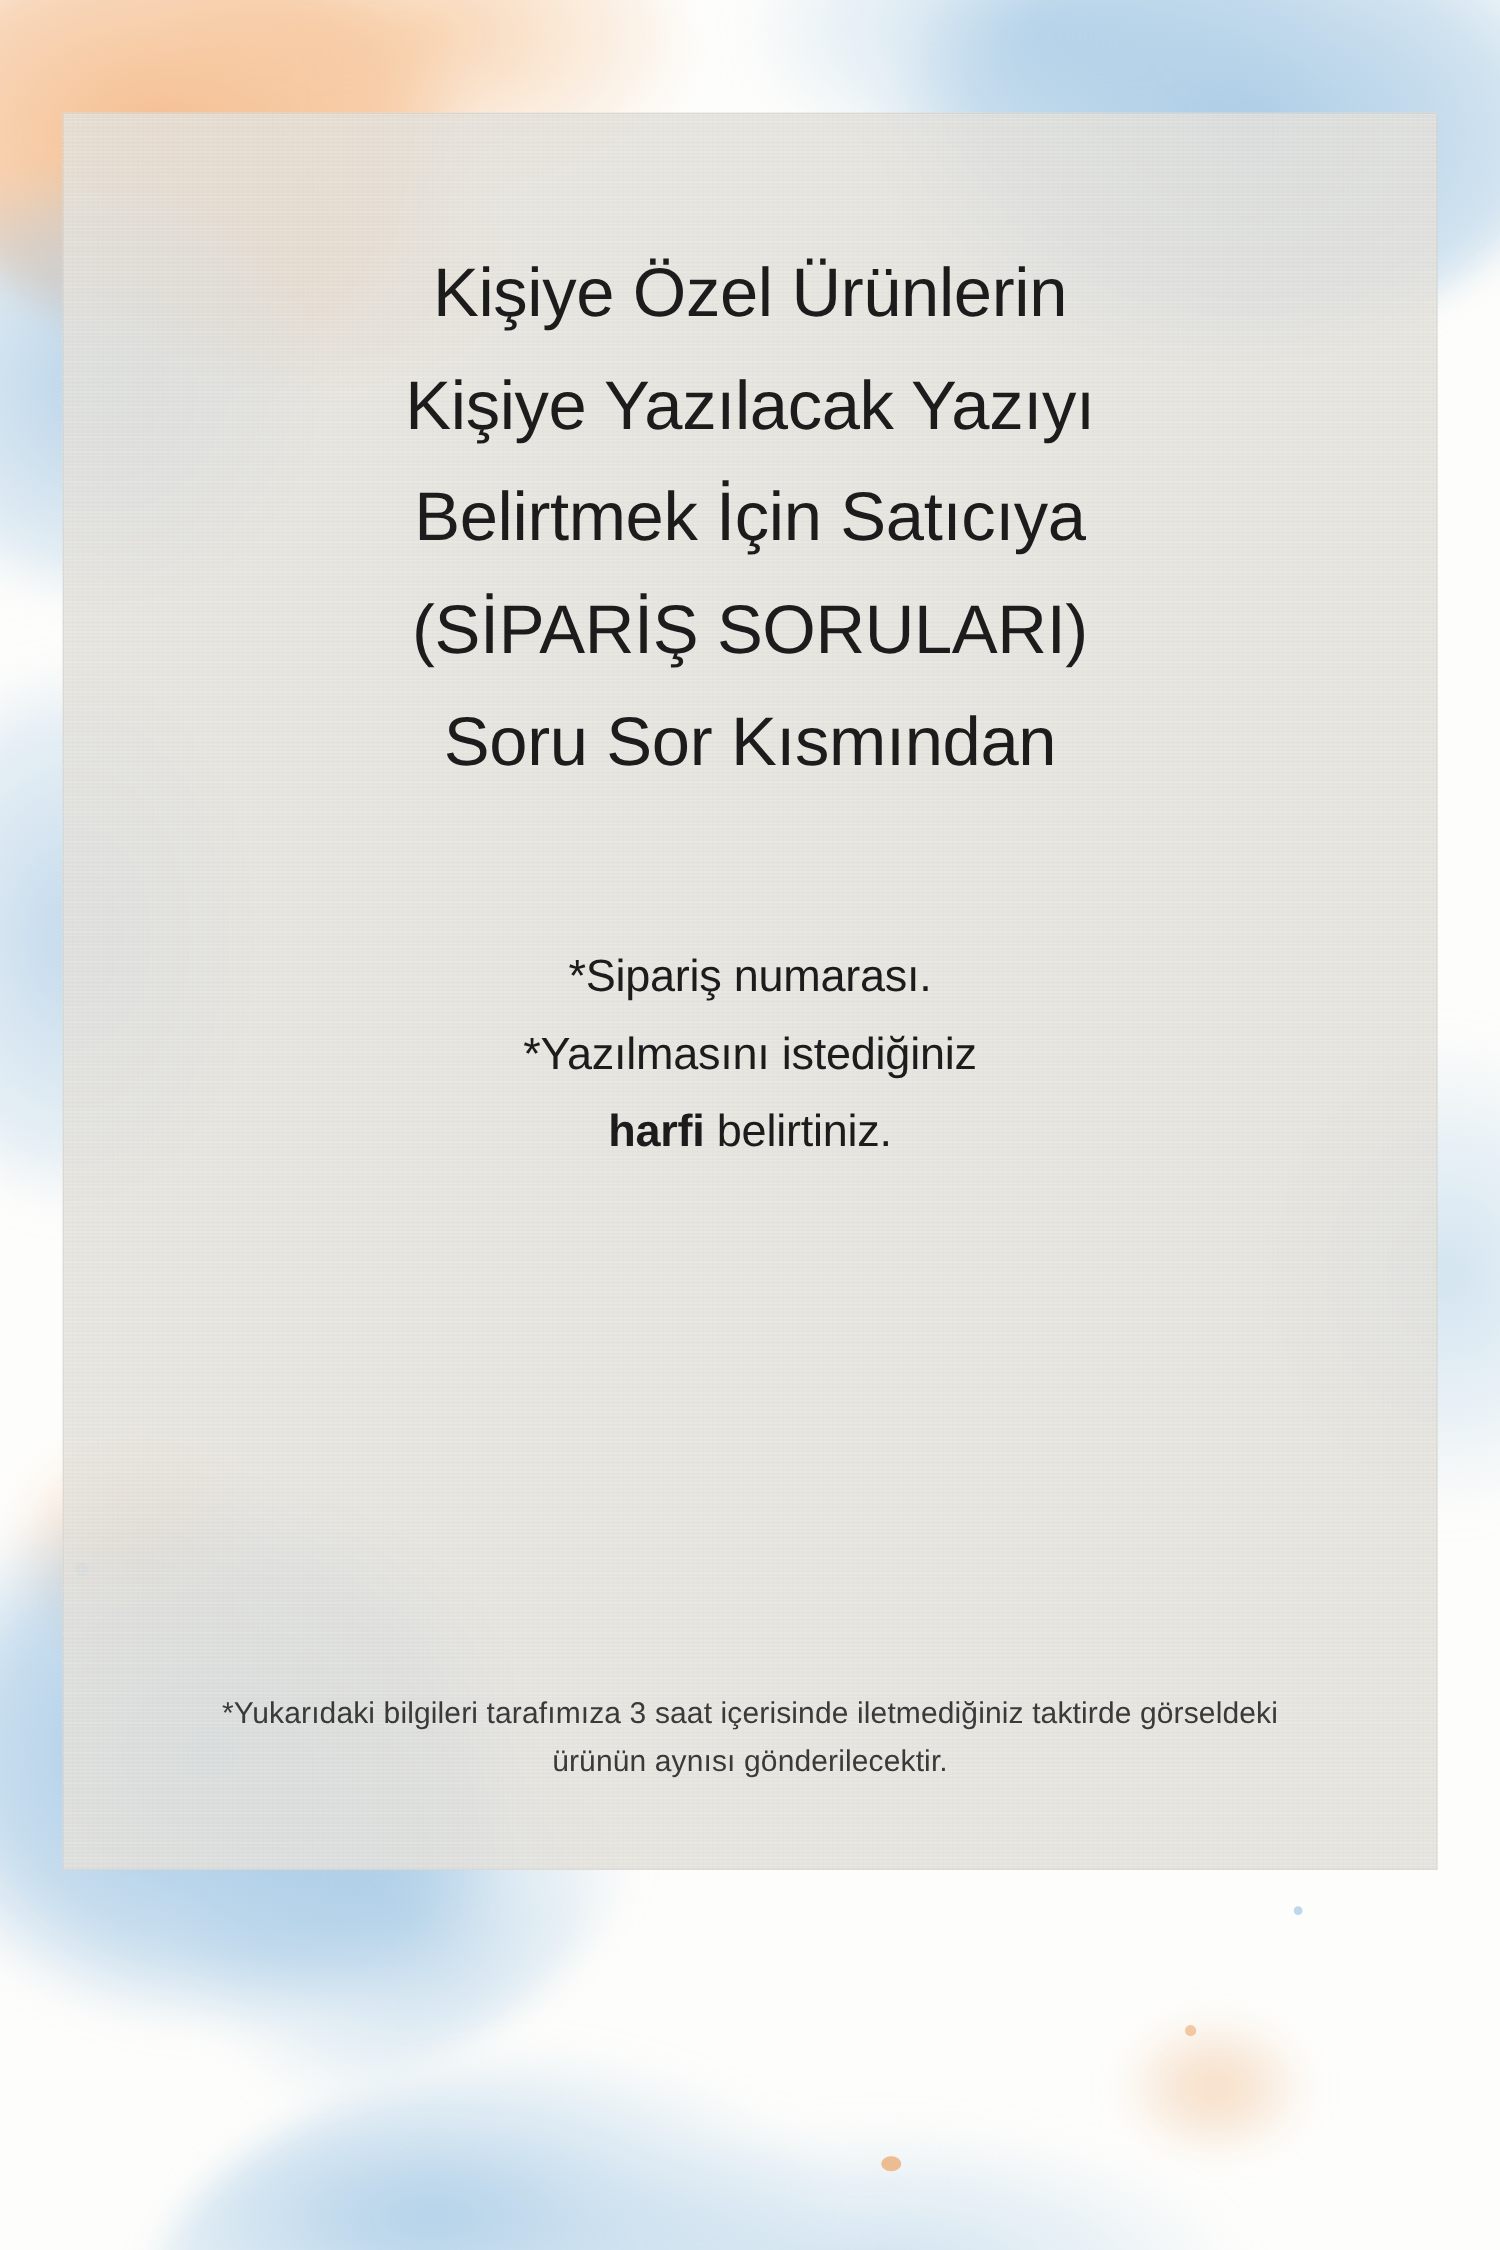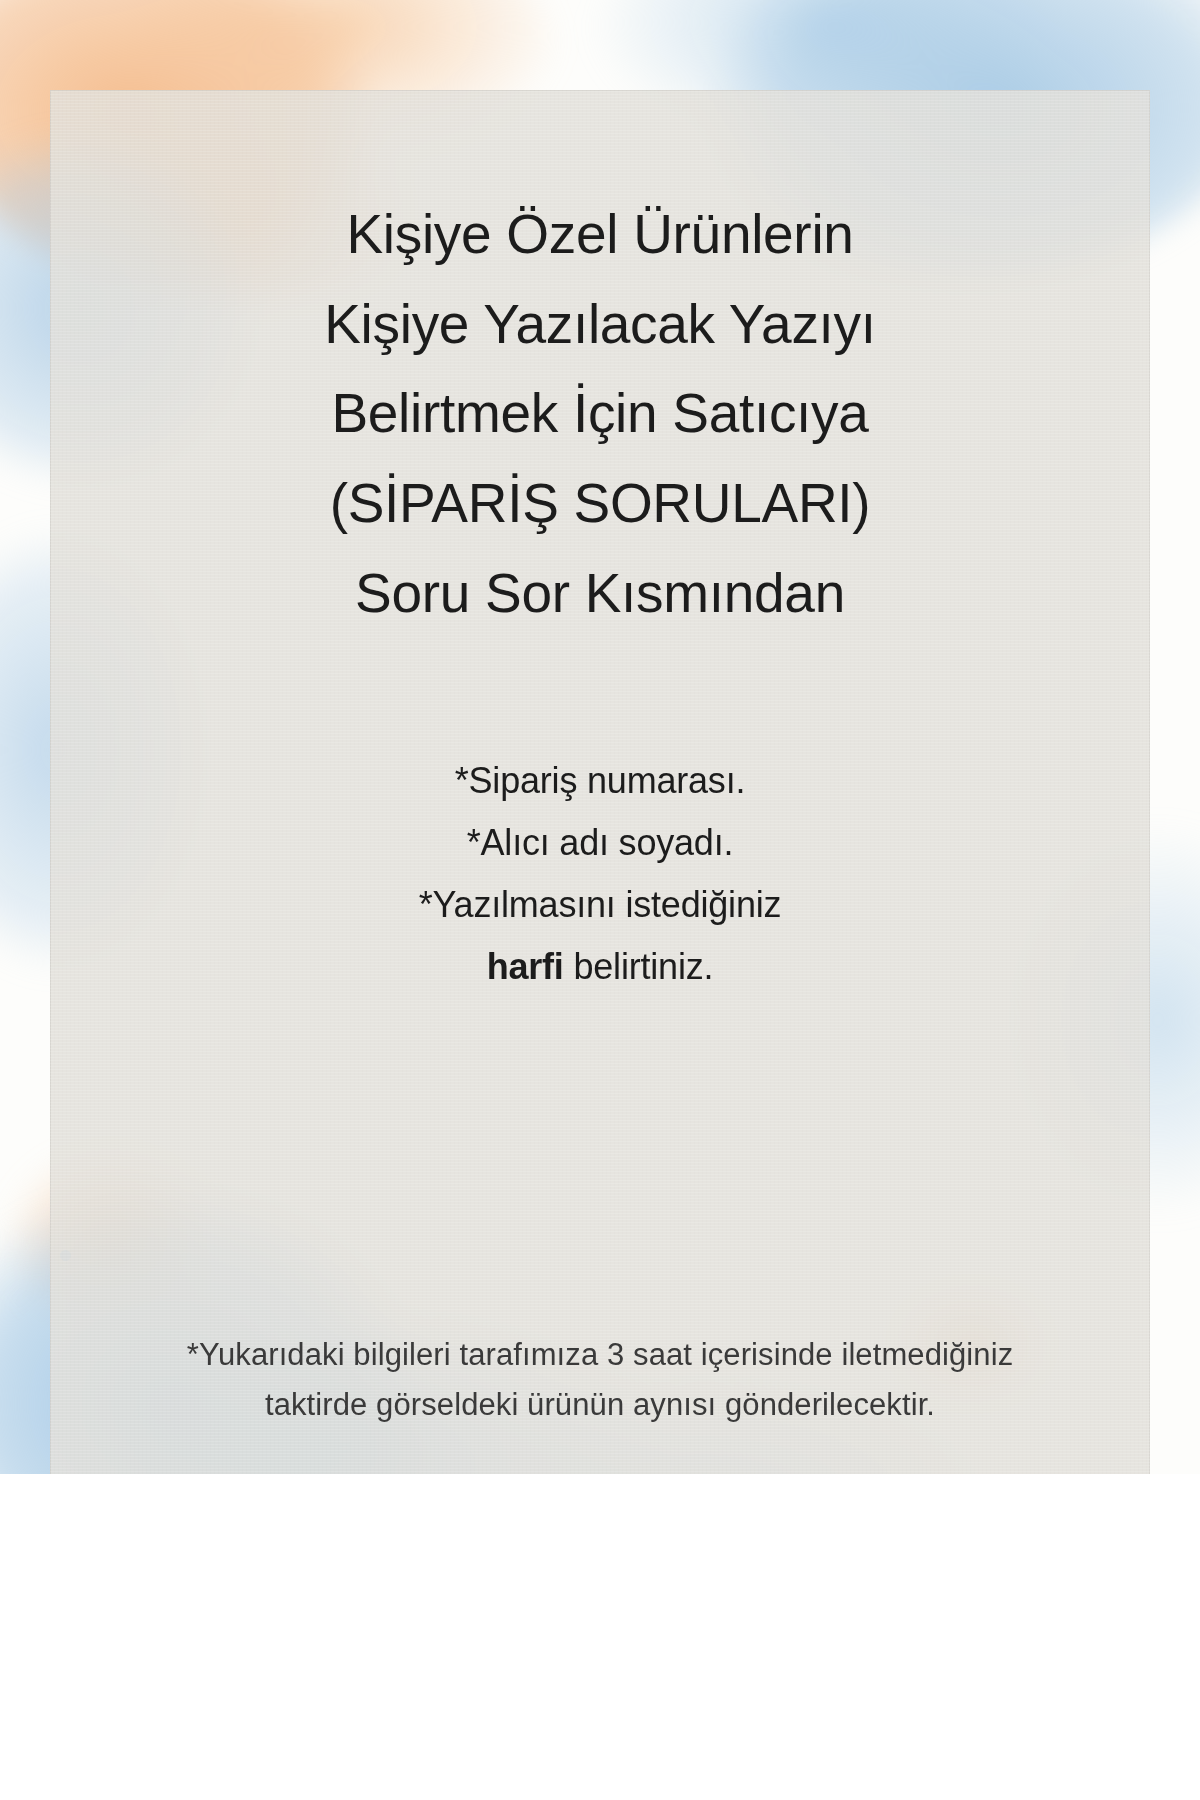--- a/index.html
+++ b/index.html
@@ -10,21 +10,21 @@
     width: 1200px;
     height: 1800px;
     font-family: "Liberation Sans", sans-serif;
     background: #ffffff;
     overflow: hidden;
   }
 
   .poster {
     position: relative;
     width: 1200px;
-    height: 1474px;
+    height: 1800px;
     background: #fdfdfb;
     overflow: hidden;
   }
 
   
   .wc {
     position: absolute;
     pointer-events: none;
     filter: blur(14px);
   }
@@ -179,21 +179,21 @@
   }
   .details .ln { display: block; }
   .details .strong { font-weight: 700; }
 
   .note {
     position: absolute;
     left: 90px;
     right: 90px;
     bottom: 66px;
     margin: 0;
-    font-size: 31px;
+    font-size: 24px;
     line-height: 1.62;
     color: #3a3a3a;
     text-align: center;
     letter-spacing: 0.1px;
   }
 </style>
 </head>
 <body>
 
 <div class="poster">
@@ -223,21 +223,20 @@
         <span class="ln">Kişiye Yazılacak Yazıyı</span>
         <span class="ln">Belirtmek İçin Satıcıya</span>
         <span class="ln">(SİPARİŞ SORULARI)</span>
         <span class="ln">Soru Sor Kısmından</span>
       </h1>
 
       <div class="spacer"></div>
 
       <p class="details">
         <span class="ln">*Sipariş numarası.</span>
-        <span class="ln">*Alıcı adı soyadı.</span>
         <span class="ln">*Yazılmasını istediğiniz</span>
         <span class="ln"><span class="strong">harfi</span><span> belirtiniz.</span></span>
       </p>
 
     </div>
 
     <p class="note">*Yukarıdaki bilgileri tarafımıza 3 saat içerisinde iletmediğiniz taktirde görseldeki ürünün aynısı gönderilecektir.</p>
   </div>
 
 </div>

